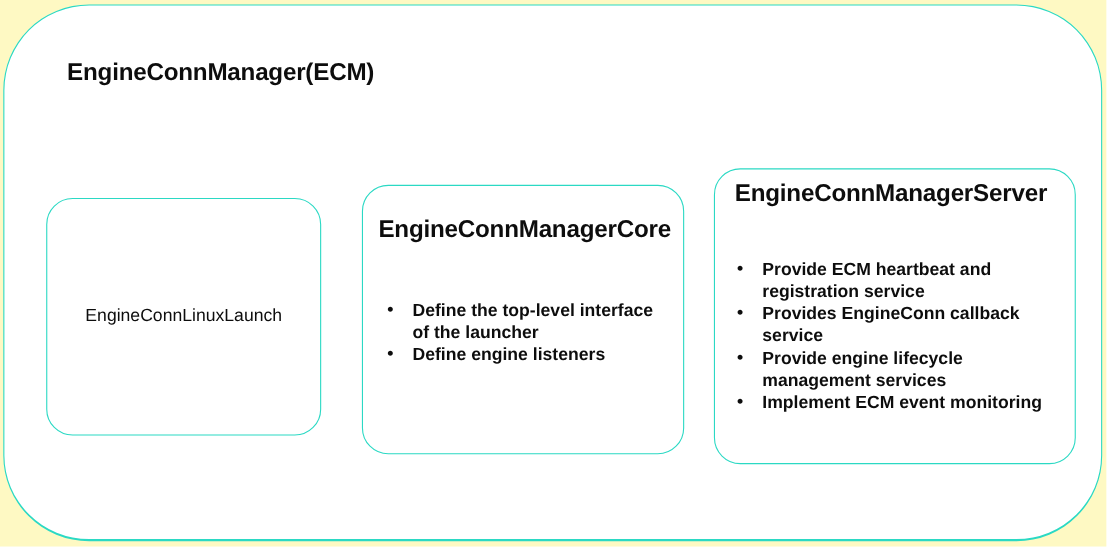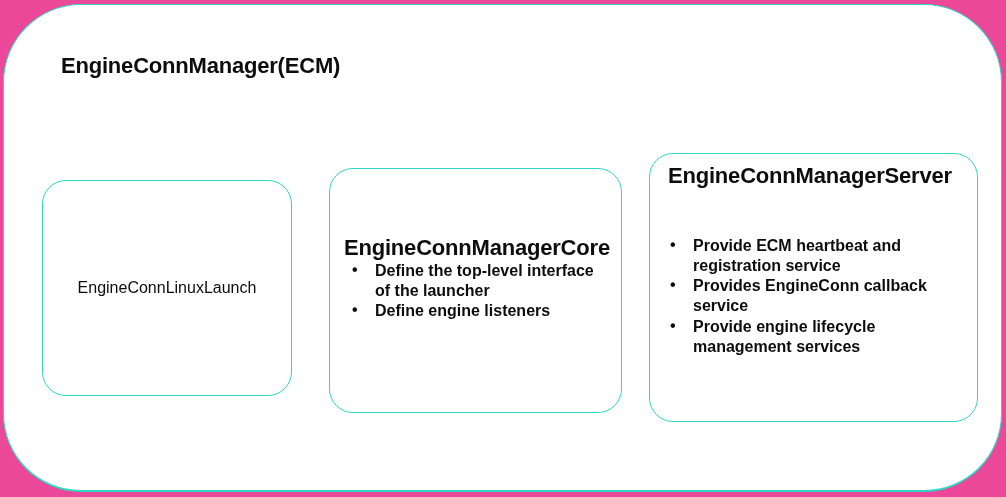--- a/index.html
+++ b/index.html
@@ -5,21 +5,21 @@
   html, body {
     margin: 0;
     padding: 0;
     background: #ffffff;
     font-family: "Liberation Sans", sans-serif;
   }
   .canvas {
     position: relative;
     width: 1006px;
     height: 497px;
-    background: #ec4899;
+    background: #fef9c3;
     overflow: hidden;
   }
   .outer-box {
     position: absolute;
     left: 3px;
     top: 4px;
     width: 999px;
     height: 488px;
     border: 1px solid var(--accent);
     border-bottom-width: 2px;
@@ -77,31 +77,31 @@
     height: 269px;
     padding: 9px 8px 16px 10px;
   }
   .box-core .box-title,
   .box-server .box-title {
     font-size: 22px;
     font-weight: bold;
     letter-spacing: -0.2px;
     white-space: nowrap;
   }
-  .box-core .box-title { margin-left: 2px; margin-top: 40px; }
+  .box-core .box-title { margin-left: 2px; }
   .box-server .box-title { margin-left: 8px; }
   .bullet-list {
     list-style: none;
     margin: 0;
     padding: 0;
     font-size: 16px;
     font-weight: bold;
     line-height: 1.26;
   }
-  .box-core .bullet-list { }
+  .box-core .bullet-list { margin-top: 52px; }
   .box-server .bullet-list { margin-top: 47px; }
   .bullet-list li {
     position: relative;
     padding-left: 25px;
     margin-left: 8px;
   }
   .bullet-list li::before {
     content: "\2022";
     position: absolute;
     left: 2px;
@@ -126,16 +126,17 @@
         <li>Define engine listeners</li>
       </ul>
     </div>
 
     <div class="inner-box box-server">
       <div class="box-title">EngineConnManagerServer</div>
       <ul class="bullet-list">
         <li>Provide ECM heartbeat and registration service</li>
         <li>Provides EngineConn callback service</li>
         <li>Provide engine lifecycle management services</li>
+        <li>Implement ECM event monitoring</li>
       </ul>
     </div>
   </div>
 </div>
 
 </body></html>

